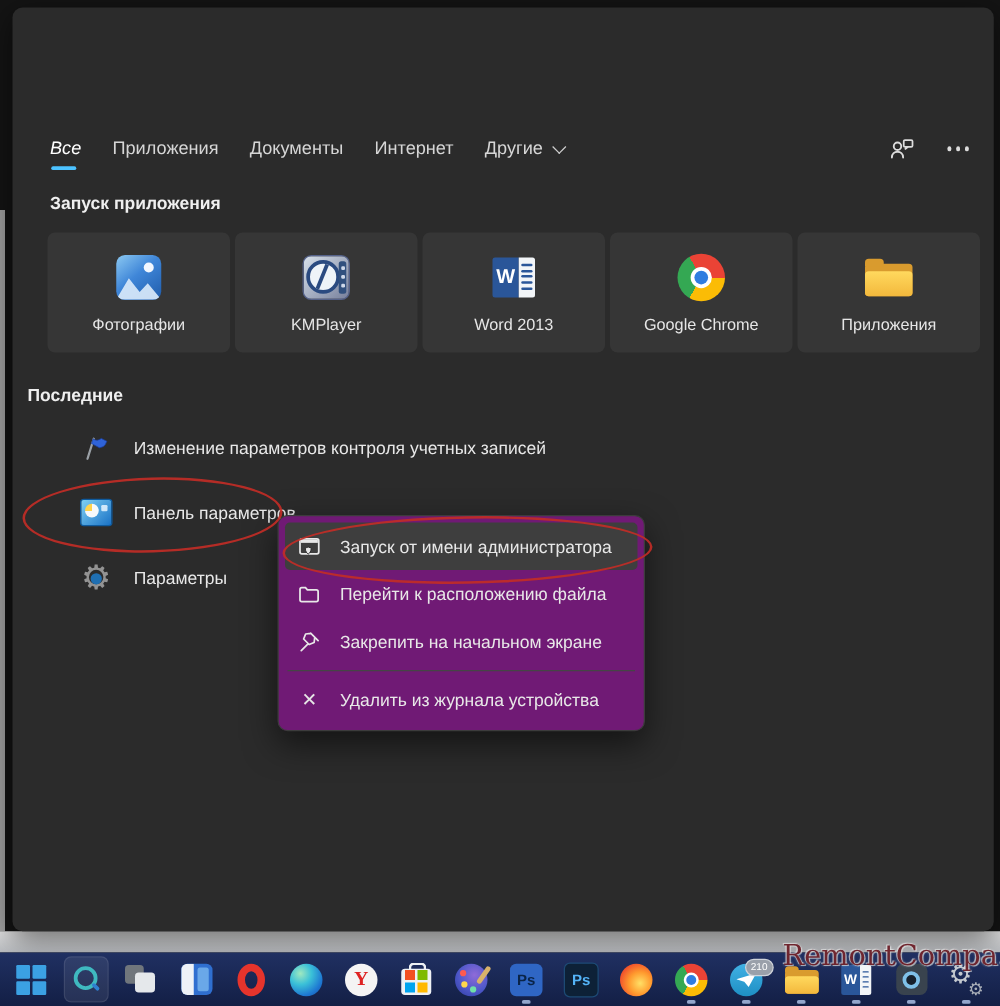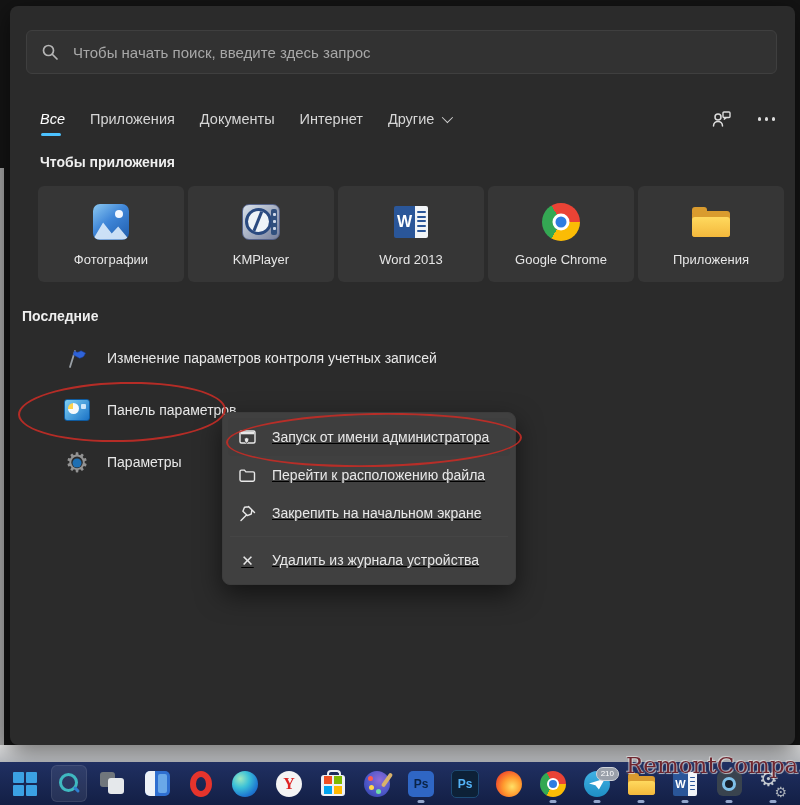--- a/index.html
+++ b/index.html
@@ -95,22 +95,22 @@
          background:conic-gradient(#f7f9fb 0 265deg,#ffd34d 265deg 360deg);}
   .i-cpl::after{content:"";position:absolute;right:3px;top:4px;width:5px;height:5px;border-radius:1px;background:#e8f4ff;opacity:.85;}
   .gear-glyph{font-size:27px;color:#939393;line-height:1;position:relative;font-family:"DejaVu Sans",sans-serif;}
   .gear-glyph::after{content:"";position:absolute;left:50%;top:54%;width:9px;height:9px;border-radius:50%;
          background:#1f6fb2;transform:translate(-50%,-50%);}
   
   .ellipse{position:absolute;border:2.2px solid rgba(193,45,38,.92);border-radius:50%;pointer-events:none;}
   .el-cmd{left:8px;top:376px;width:204px;height:56px;transform:rotate(-1.5deg);}
   .el-menu{left:216px;top:407px;width:292px;height:50px;transform:rotate(-1deg);}
   
-  .cmenu{position:absolute;left:212px;top:406px;width:294px;background:#404040;border:1px solid #3c3c3c;
-         border-radius:8px;box-shadow:0 10px 26px rgba(0,0,0,.55);padding:5px;box-sizing:border-box;text-decoration:underline;}
+  .cmenu{position:absolute;left:212px;top:406px;width:294px;background:#701a75;border:1px solid #3c3c3c;
+         border-radius:8px;box-shadow:0 10px 26px rgba(0,0,0,.55);padding:5px;box-sizing:border-box;}
   .m-item{height:38px;display:flex;align-items:center;gap:15px;padding:0 10px;border-radius:4px;color:#e8e8e8;font-size:14px;}
   .m-item.hl{background:#3e3e3e;}
   .m-item .mi{width:19px;height:19px;display:flex;align-items:center;justify-content:center;flex:none;}
   .m-sep{height:1px;background:#454545;margin:4px 2px;}
   .x-glyph{color:#e6e6e6;font-size:15px;line-height:1;}
   
   .taskbar{position:absolute;left:0;bottom:0;width:800px;height:43px;
            background:linear-gradient(180deg,#203062 0%,#131f45 100%);display:flex;align-items:center;padding-left:3px;}
   .tb-item{width:44px;height:43px;display:flex;align-items:center;justify-content:center;position:relative;flex:none;}
   .tb-item .hlbox{position:absolute;left:4px;top:3px;right:4px;bottom:3px;background:rgba(255,255,255,.08);
@@ -176,27 +176,20 @@
 </style>
 </head>
 <body>
 
 <div class="stage">
   <div class="left-sliver"></div>
   <div class="desktop-strip"></div>
 
   <div class="win">
 
-    <div class="searchbox">
-      <svg width="18" height="18" viewBox="0 0 18 18">
-        <circle cx="7.5" cy="7.5" r="5" fill="none" stroke="#b5b5b5" stroke-width="1.7"></circle>
-        <line x1="11.5" y1="11.5" x2="16" y2="16" stroke="#b5b5b5" stroke-width="1.7" stroke-linecap="round"></line>
-      </svg>
-      <input type="text" placeholder="Чтобы начать поиск, введите здесь запрос" style="">
-    </div>
 
     <div class="tabs">
       <div class="tab active">
           <span>Все</span>
         </div>
       <div class="tab">
           <span>Приложения</span>
         </div>
       <div class="tab">
           <span>Документы</span>
@@ -216,21 +209,21 @@
           <path d="M15 8.5l-1 2 2.5-2" fill="none" stroke="#dcdcdc" stroke-width="1.2"></path>
         </svg>
         <div class="dots3">
             <i></i>
             <i></i>
             <i></i>
           </div>
       </div>
     </div>
 
-    <div class="sec-h h-top">Чтобы приложения</div>
+    <div class="sec-h h-top">Запуск приложения</div>
     <div class="tiles">
       <div class="tile">
         <div class="tico">
           <div class="i-photos">
               <span class="sun"></span>
               <span class="mtn"></span>
             </div>
         </div>
         <div class="lbl">Фотографии</div>
       </div>

